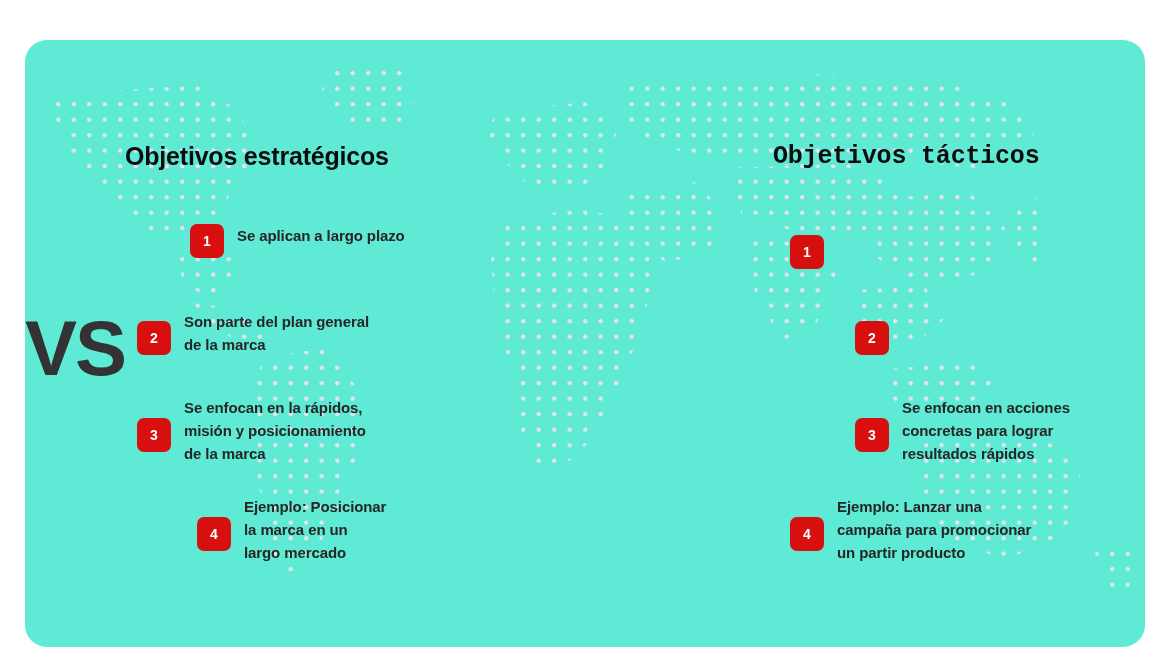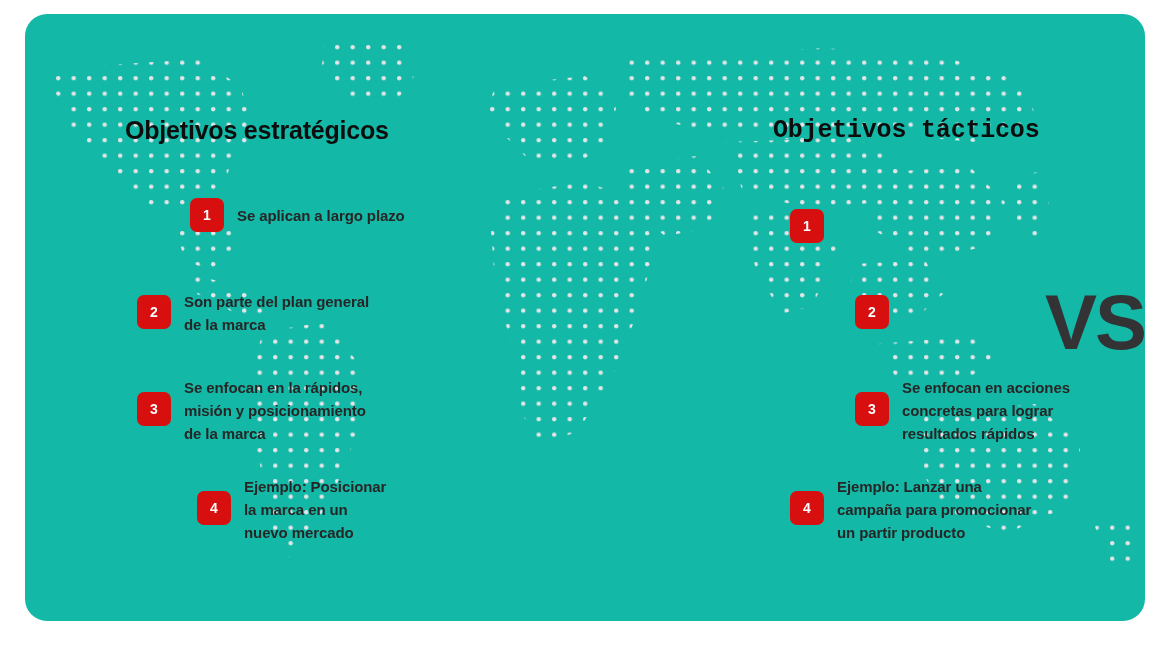--- a/index.html
+++ b/index.html
@@ -12,24 +12,24 @@
     height: 657px;
     font-family: "Liberation Sans", sans-serif;
     overflow: hidden;
     position: relative;
   }
 
   
   .card {
     position: absolute;
     left: 25px;
-    top: 14px;
+    top: 40px;
     width: 1120px;
     height: 607px;
-    background: #14b8a6;
+    background: #5eead4;
     border-radius: 22px;
     overflow: hidden;
   }
 
   
   .dotmap {
     position: absolute;
     inset: 0;
     width: 100%;
     height: 100%;
@@ -82,21 +82,20 @@
   }
 
   .item-text {
     font-size: 15px;
     font-weight: bold;
     color: #262626;
     line-height: 1.52;
     letter-spacing: -0.1px;
     white-space: pre-line;
     padding-top: 1px;
-    margin-top: 6px;
   }
 
   
   .l1 { left: 105px; top: 184px; }
   .l2 { left:  52px; top: 270px; }
   .l3 { left:  52px; top: 356px; }
   .l4 { left: 112px; top: 455px; }
 
   
   .l1 .badge { margin-top: 0px; }
@@ -114,21 +113,21 @@
   .r2 .badge { margin-top: 11px; }
   .r3 .badge { margin-top: 22px; }
   .r4 .badge { margin-top: 22px; }
 
   
   .vs {
     position: absolute;
     left: 0;
     right: 0;
     top: 269px;
-    text-align: right;
+    text-align: left;
     font-size: 78px;
     font-weight: bold;
     color: #333336;
     letter-spacing: -2px;
     line-height: 1;
   }
 </style>
 </head>
 <body>
 
@@ -199,21 +198,21 @@
       <div class="badge">3</div>
       <div class="item-text">Se enfocan en la rápidos,
 misión y posicionamiento
 de la marca</div>
     </div>
 
     <div class="item l4">
       <div class="badge">4</div>
       <div class="item-text">Ejemplo: Posicionar
 la marca en un
-nuevo mercado</div>
+largo mercado</div>
     </div>
   </div>
 
   <div class="vs">VS</div>
 
   <div class="col col-right">
     <div class="col-title">Objetivos tácticos</div>
 
     <div class="item r1">
       <div class="badge">1</div>

